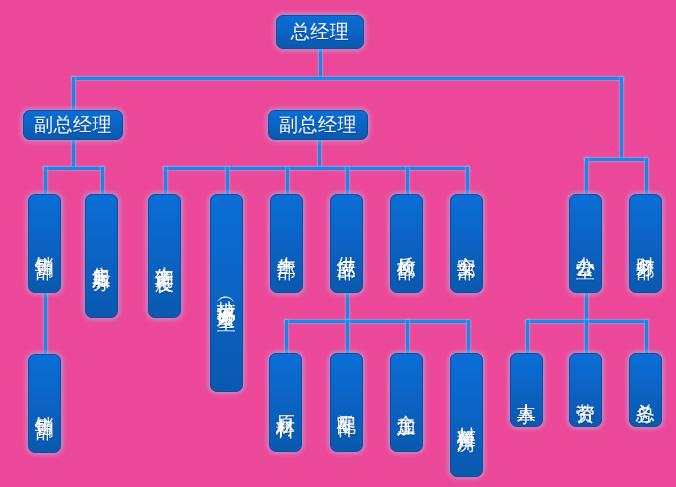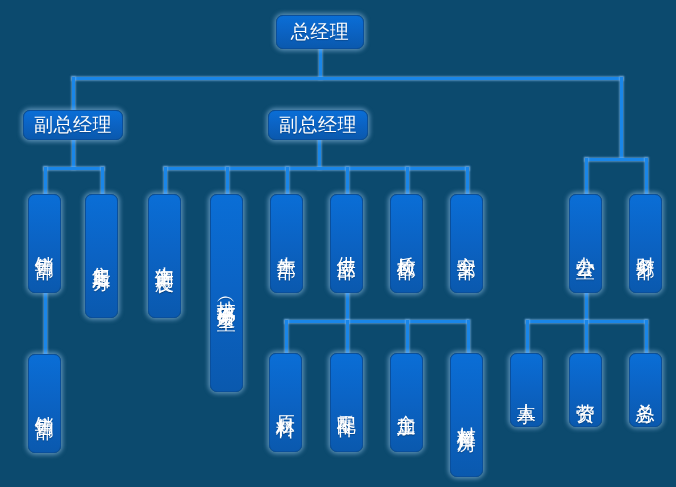--- a/index.html
+++ b/index.html
@@ -11,21 +11,21 @@
     width: 676px;
     height: 487px;
     background: #ffffff;
     font-family: "DejaVu Sans", "Liberation Sans", sans-serif;
     overflow: hidden;
   }
   #chart {
     position: relative;
     width: 676px;
     height: 487px;
-    background: #0c4a6e;
+    background: #ec4899;
   }
 
   
   .line {
     position: absolute;
     background: #1a86e8;
     box-shadow: 0 0 2px 1px rgba(130,190,245,0.55);
   }
   .line.v { width: 3px; }
   .line.h { height: 3px; }

